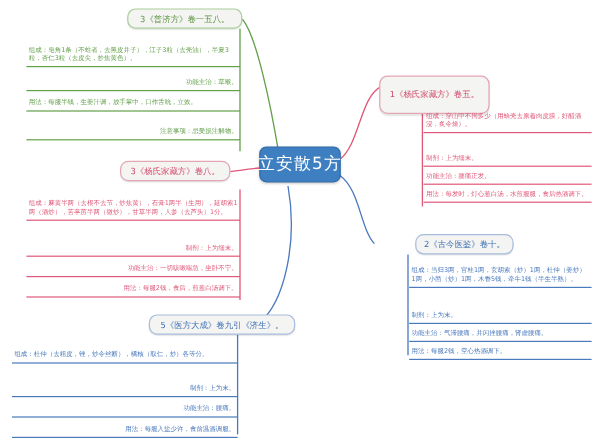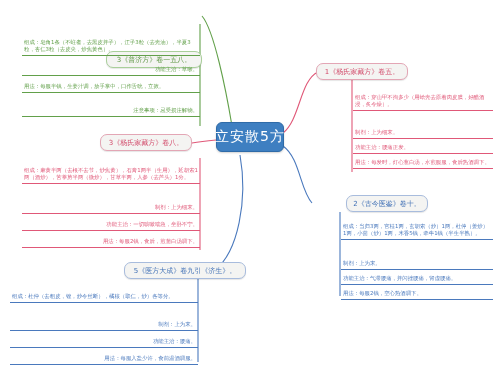--- a/index.html
+++ b/index.html
@@ -35,21 +35,21 @@
     border:1px solid #bdbdbd;
     border-radius:7px;
     font-size:7px;
     display:flex;align-items:center;justify-content:center;
     white-space:nowrap;
     padding:0 5px;
     box-shadow:0 1px 1px rgba(0,0,0,.10);
   }
   .topic.c-red{color:#d24a6a;border-color:#e3a6b5;}
   .topic.c-blue{color:#3f6fb5;border-color:#a8bcdd;margin-left:36px;}
-  .topic.c-green{color:#5a9440;border-color:#a9cf9a;margin-top:44px;}
+  .topic.c-green{color:#5a9440;border-color:#a9cf9a;}
   .topic.c-pink{color:#d24a6a;border-color:#e3a6b5;}
 
   
   .note{
     position:absolute;
     box-sizing:border-box;
     font-size:5.4px;
     line-height:7.2px;
     padding:1px 2px 1.5px 2px;
     white-space:normal;
@@ -87,21 +87,21 @@
 
     <path d="M200,158 L200,250" stroke="#e05878" stroke-width="1.1" fill="none"></path>
 
     <path d="M198,279 L198,362" stroke="#4a79bd" stroke-width="1.1" fill="none"></path>
   </svg>
 
   <div class="central" style="left:216px;top:122px;width:68px;height:30px;">
     <span>立安散5方</span>
   </div>
 
-  <div class="topic c-red" style="left:316px;top:63px;width:92px;height:17px;">
+  <div class="topic c-red" style="left:316px;top:63px;width:92px;height:32px;">
     <span>1《杨氏家藏方》卷五。</span>
   </div>
   <div class="note c-red align-left" style="left:353px;top:93px;width:140px;">组成：穿山甲不拘多少（用蛤壳去原着肉皮膜，好醋酒浸，炙令燥）。</div>
   <div class="note c-red align-left" style="left:353px;top:128px;width:140px;">制剂：上为细末。</div>
   <div class="note c-red align-left" style="left:353px;top:143px;width:140px;">功能主治：腰痛正发。</div>
   <div class="note c-red align-left" style="left:353px;top:158px;width:140px;">用法：每发时，灯心葱白汤，水煎服服，食后热酒调下。</div>
 
   <div class="topic c-blue" style="left:310px;top:195px;width:82px;height:17px;">
     <span>2《古今医鉴》卷十。</span>
   </div>

